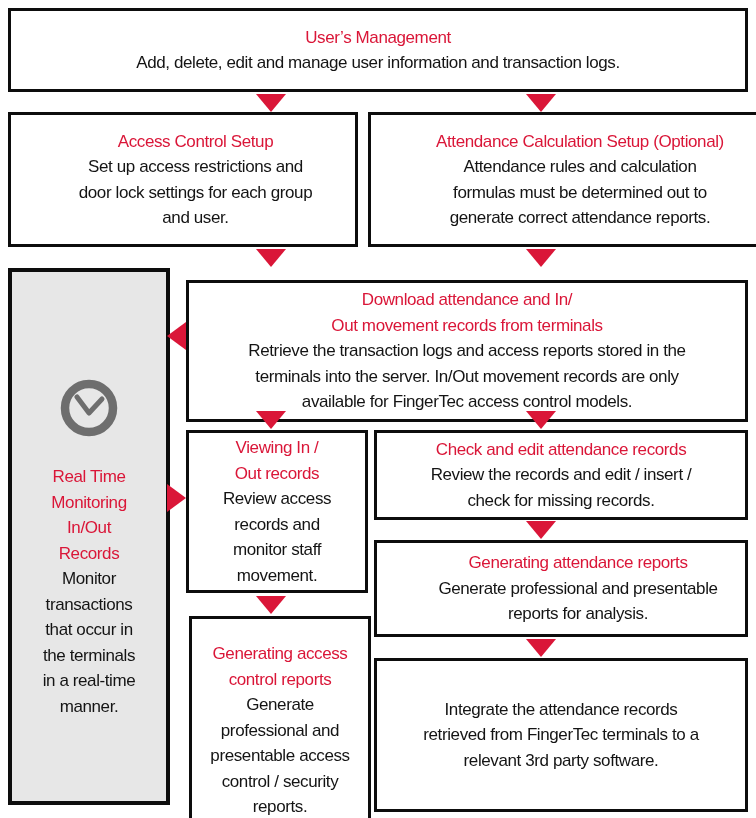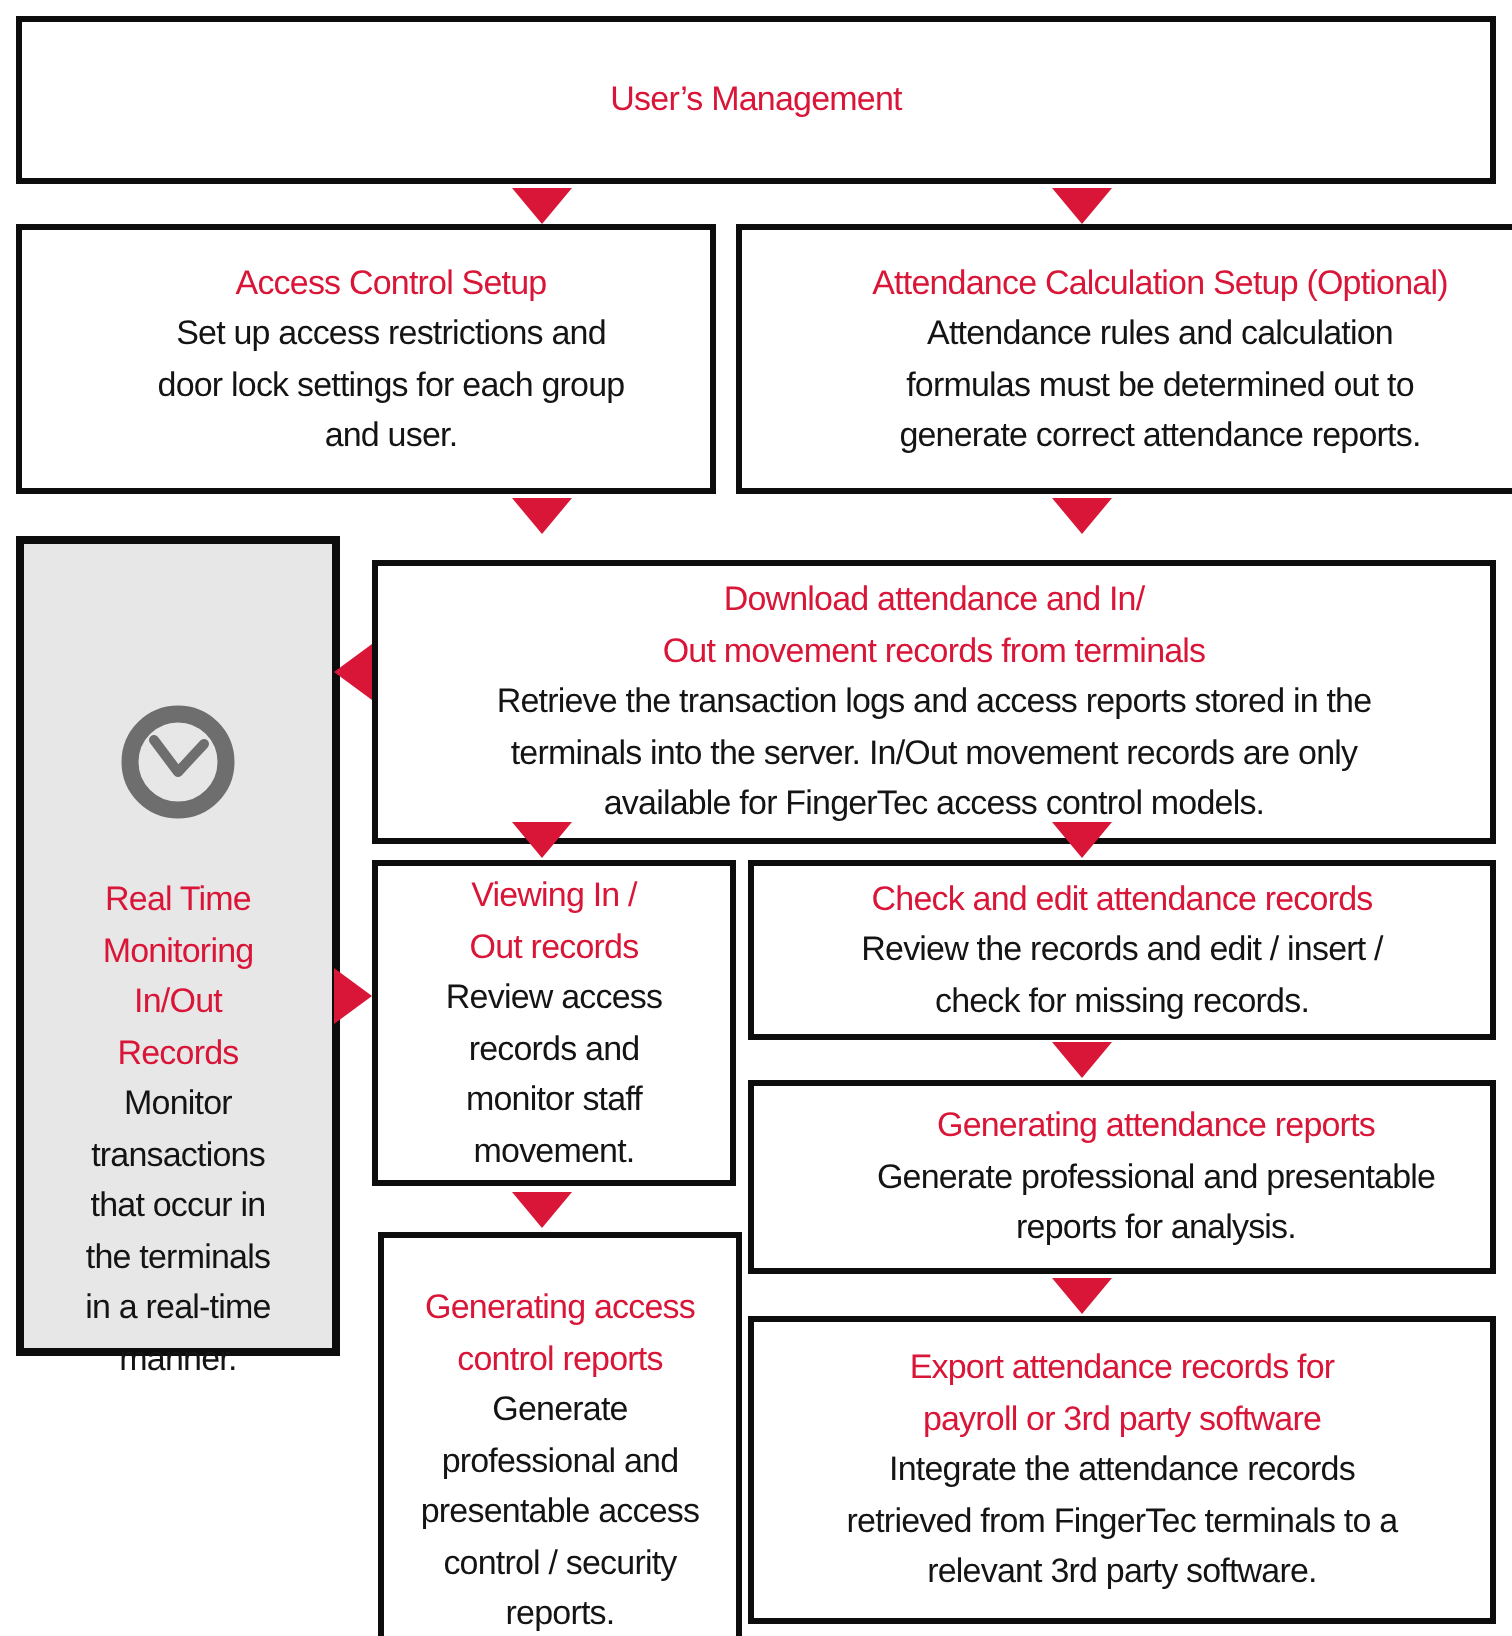--- a/index.html
+++ b/index.html
@@ -12,23 +12,23 @@
     position:absolute;box-sizing:border-box;border:3px solid var(--border,#0d0d0d);
     background:#ffffff;display:flex;flex-direction:column;align-items:center;
     justify-content:center;text-align:center;padding:2px 4px;
   }
   .title{color:var(--accent,#da1638);white-space:pre-line;font-size:17px;line-height:1.5;}
   .body{color:var(--text,#141414);white-space:pre-line;font-size:17px;line-height:1.5;}
   
   #b-users      {left:8px;  top:8px;  width:740px;height:84px;}
   #b-access     {left:8px;  top:112px;width:350px;height:135px;padding-left:29px;}
   #b-attendance {left:368px;top:112px;width:424px;height:135px;}
-  #b-realtime   {left:8px;  top:268px;width:162px;height:410px;
+  #b-realtime   {left:8px;  top:268px;width:162px;height:537px;
                  border-width:4px;background:var(--gray_fill,#e7e7e7);
-                 justify-content:flex-start;padding-top:77px;}
+                 justify-content:flex-start;padding-top:104px;}
   #b-download   {left:186px;top:268px;width:562px;height:142px;margin-top:12px;}
   #b-viewing    {left:186px;top:430px;width:182px;height:163px;}
   #b-check      {left:374px;top:430px;width:374px;height:90px;}
   #b-genatt     {left:374px;top:540px;width:374px;height:97px;padding-left:38px;}
   #b-genacc     {left:189px;top:616px;width:182px;height:229px;}
   #b-export     {left:374px;top:658px;width:374px;height:154px;}
   
   .arrow{position:absolute;width:0;height:0;}
   .arrow.down{border-left:15px solid transparent;border-right:15px solid transparent;
               border-top:18px solid var(--accent,#da1638);}
@@ -50,20 +50,21 @@
   .clock-hands{fill:none;stroke:var(--clock_gray,#6e6e6e);stroke-width:5px;
                stroke-linecap:round;stroke-linejoin:round;}
 </style>
 </head>
 <body>
 
 <div id="canvas">
 
   <div class="box" id="b-users">
     <div class="title">User’s Management</div>
+    <div class="body">Add, delete, edit and manage user information and transaction logs.</div>
   </div>
 
   <div class="arrow down" id="ar-a"></div>
   <div class="arrow down" id="ar-b"></div>
 
   <div class="box" id="b-access">
     <div class="title">Access Control Setup</div>
     <div class="body">Set up access restrictions and
 door lock settings for each group
 and user.</div>
@@ -141,20 +142,18 @@
     <div class="body">Generate
 professional and
 presentable access
 control / security
 reports.</div>
   </div>
 
   <div class="arrow down" id="ar-k"></div>
 
   <div class="box" id="b-export">
-    <div class="title">Export attendance records for
-payroll or 3rd party software</div>
     <div class="body">Integrate the attendance records
 retrieved from FingerTec terminals to a
 relevant 3rd party software.</div>
   </div>
 
 </div>
 
 </body></html>

